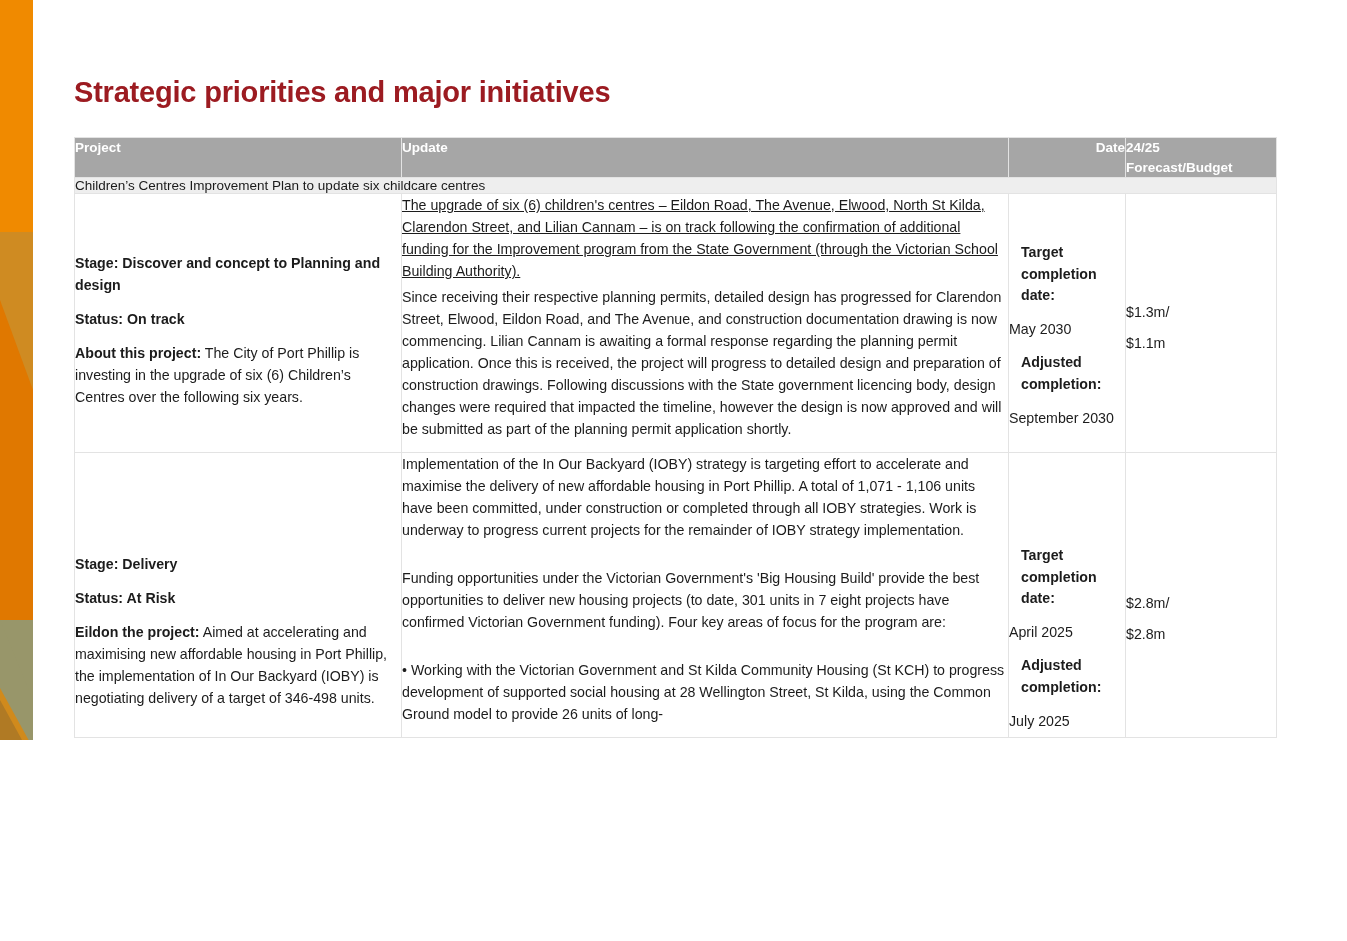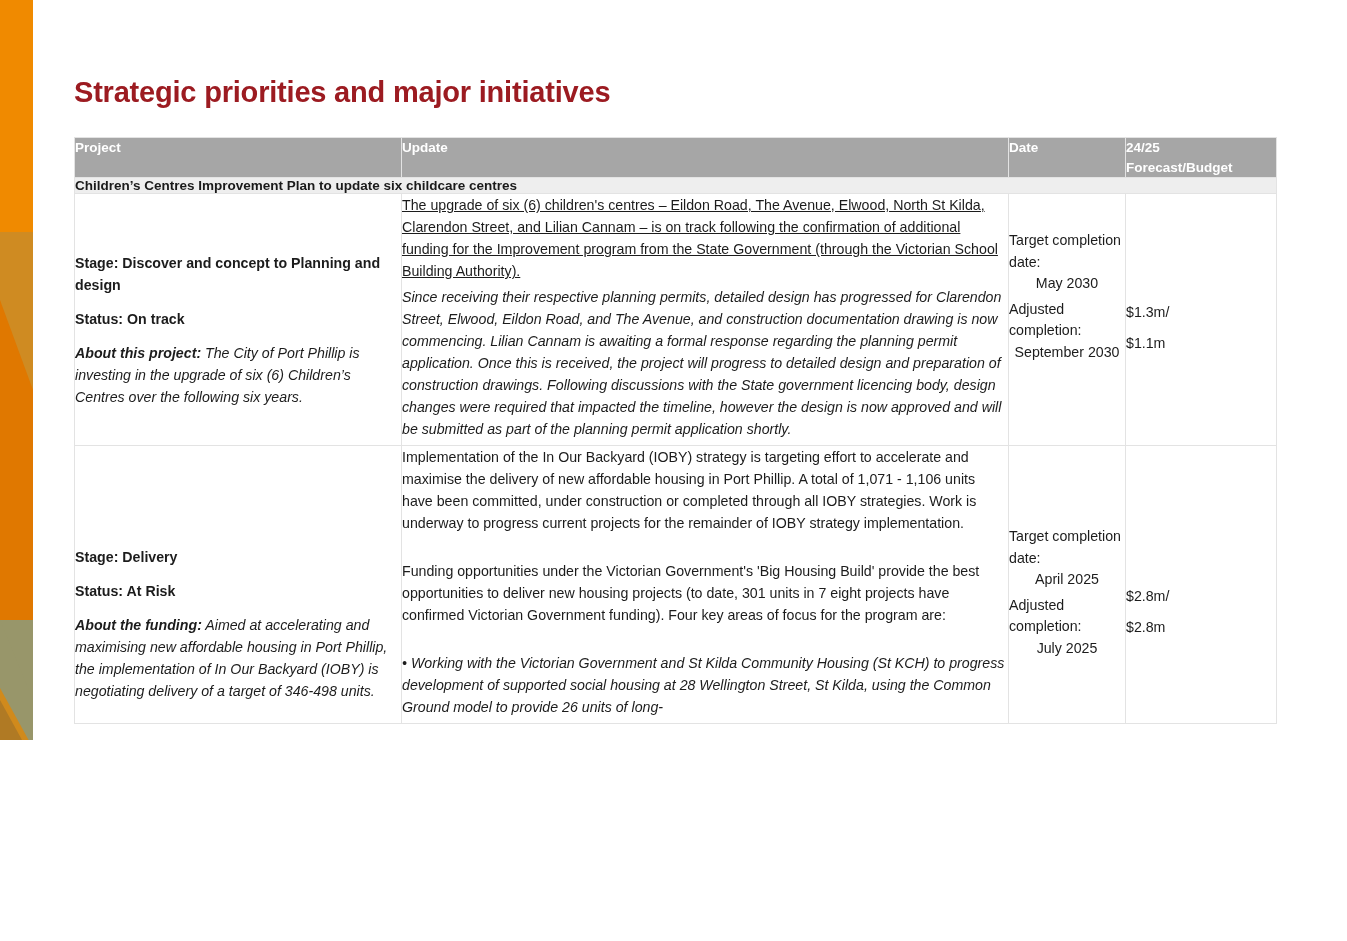--- a/index.html
+++ b/index.html
@@ -66,27 +66,27 @@
     text-align: left;
     padding: 9px 10px 10px 10px;
     height: 34px;
     border: 1px solid #a6a6a6;
     line-height: 1.45;
   }
   thead th.col-date, thead th.col-budget { border-left: 1px solid #d4d4d4; }
 
   .col-project  { width: 327px; }
   .col-update   { width: 607px; margin-left: 31px; }
-  .col-date     { width: 117px; }
+  .col-date     { width: 117px; text-align: right; }
   .col-budget   { width: 151px; }
 
   tr.section-row td {
     background: #eeeeee;
     font-size: 13.5px;
-    font-weight: bold;
+    font-weight: normal;
     color: #1a1a1a;
     padding: 9px 10px 10px 10px;
     border-left: 1px solid #e3e3e3;
     border-right: 1px solid #e3e3e3;
     border-top: 1px solid #e3e3e3;
     border-bottom: 1px solid #e3e3e3;
   }
 
   td.cell {
     padding: 10px 12px 10px 10px;
@@ -100,34 +100,33 @@
   td.cell-budget  { padding-top: 0; padding-left: 10px; }
 
   .pad-top-1 { height: 58px; }
   .pad-top-2 { height: 100px; }
   .pad-top-d1 { height: 36px; }
   .pad-top-d2 { height: 80px; }
   .pad-top-b1 { height: 108px; }
   .pad-top-b2 { height: 140px; }
 
   .p { margin: 0 0 12px 0; }
-  .p:last-child { margin-bottom: 5px; font-style: italic; }
+  .p:last-child { margin-bottom: 12px; }
   .p-tight { margin: 0 0 4px 0; text-decoration: underline; }
   .lbl { font-weight: bold; }
   .blank-line { height: 14px; }
 
   .date-label {
-    font-weight: normal;
+    font-weight: bold;
     line-height: 1.52;
-    margin: 0;
+    margin: 12px;
   }
   .date-value {
     line-height: 1.52;
     margin: 0 0 4px 0;
-    text-align: center;
   }
 
   .money { margin: 0 0 10px 0; line-height: 1.5; }
   .money:last-child { margin-bottom: 0; }
 
   
   #footer {
     position: absolute;
     right: 72px;
     top: 905px;
@@ -219,21 +218,21 @@
       <tr>
         <td class="cell cell-project">
           <div class="pad-top-2"></div>
           <p class="p">
             <span class="lbl">Stage:</span><span class="lbl"> Delivery</span>
           </p>
           <p class="p">
             <span class="lbl">Status:</span><span class="lbl"> At Risk</span>
           </p>
           <p class="p">
-            <span class="lbl">About the funding:</span><span> Aimed at accelerating and maximising new affordable housing in Port Phillip, the implementation of In Our Backyard (IOBY) is negotiating delivery of a target of 346-498 units.</span>
+            <span class="lbl">Eildon the project:</span><span> Aimed at accelerating and maximising new affordable housing in Port Phillip, the implementation of In Our Backyard (IOBY) is negotiating delivery of a target of 346-498 units.</span>
           </p>
         </td>
         <td class="cell cell-update">
           <p class="p">Implementation of the In Our Backyard (IOBY) strategy is targeting effort to accelerate and maximise the delivery of new affordable housing in Port Phillip. A total of 1,071 - 1,106 units have been committed, under construction or completed through all IOBY strategies. Work is underway to progress current projects for the remainder of IOBY strategy implementation.</p>
           <div class="blank-line"></div>
           <p class="p">Funding opportunities under the Victorian Government's 'Big Housing Build' provide the best opportunities to deliver new housing projects (to date, 301 units in 7 eight projects have confirmed Victorian Government funding). Four key areas of focus for the program are:</p>
           <div class="blank-line"></div>
           <p class="p">• Working with the Victorian Government and St Kilda Community Housing (St KCH) to progress development of supported social housing at 28 Wellington Street, St Kilda, using the Common Ground model to provide 26 units of long-</p>
         </td>
         <td class="cell cell-date">

